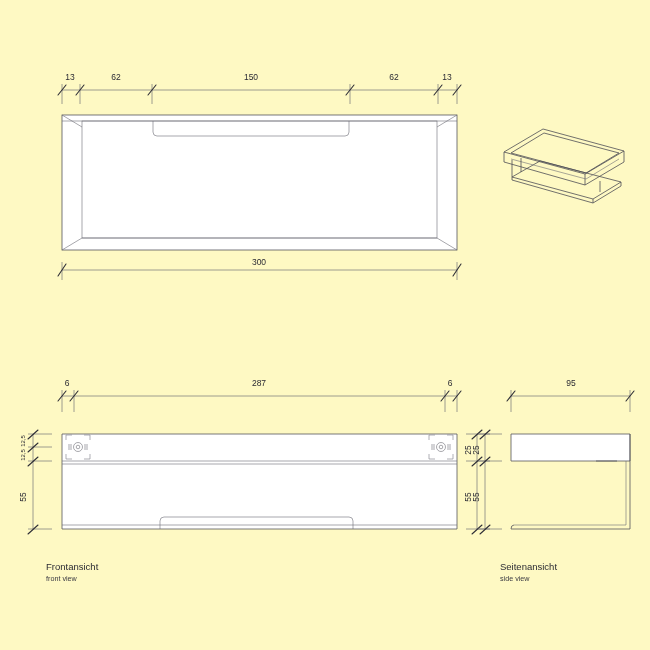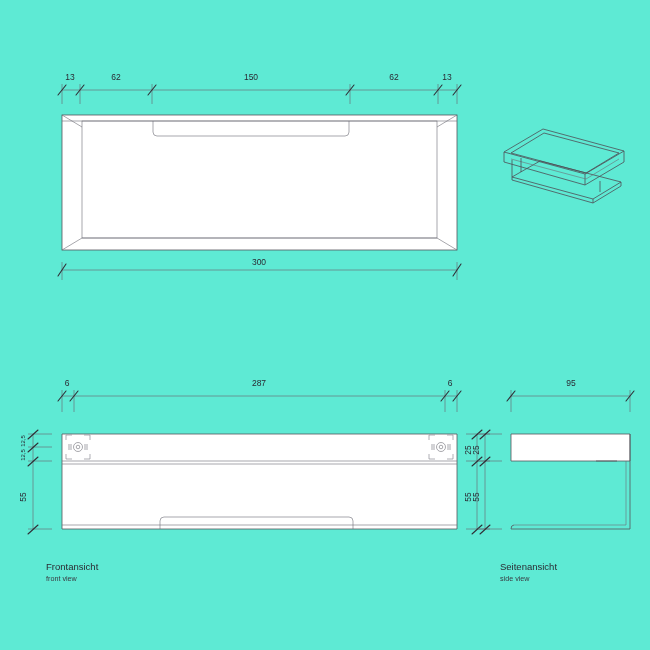--- a/index.html
+++ b/index.html
@@ -8,21 +8,21 @@
     width:650px;height:650px;
     background:#ffffff;
     font-family:"Liberation Sans", sans-serif;
     overflow:hidden;
     position:relative;
   }
   #sheet{
     position:absolute;
     left:0;top:0;
     width:650px;height:650px;
-    background:#5eead4;
+    background:#fef9c3;
   }
   svg#drawing{
     position:absolute;
     left:0;top:0;
     width:650px;
     height:650px;
     display:block;
   }
   .dimtext{
     font-family:"Liberation Sans", sans-serif;

